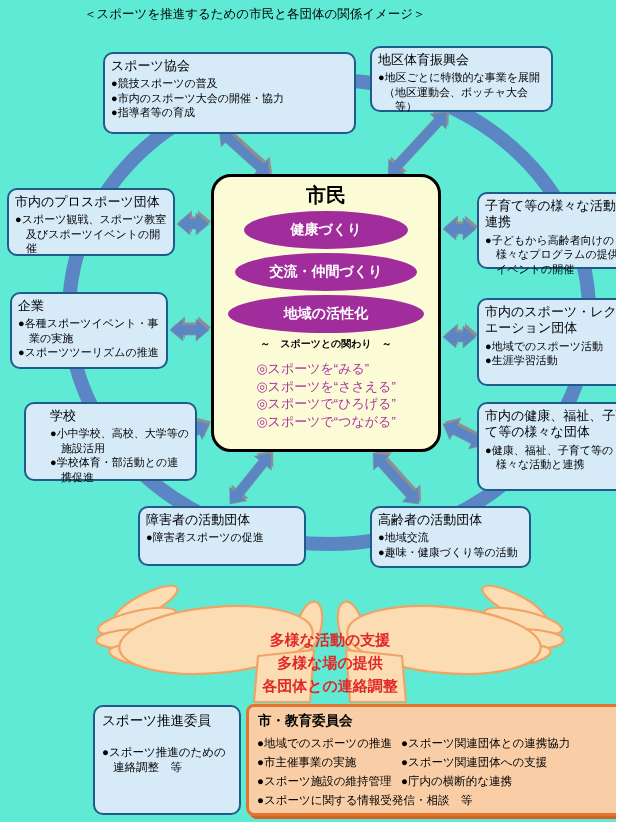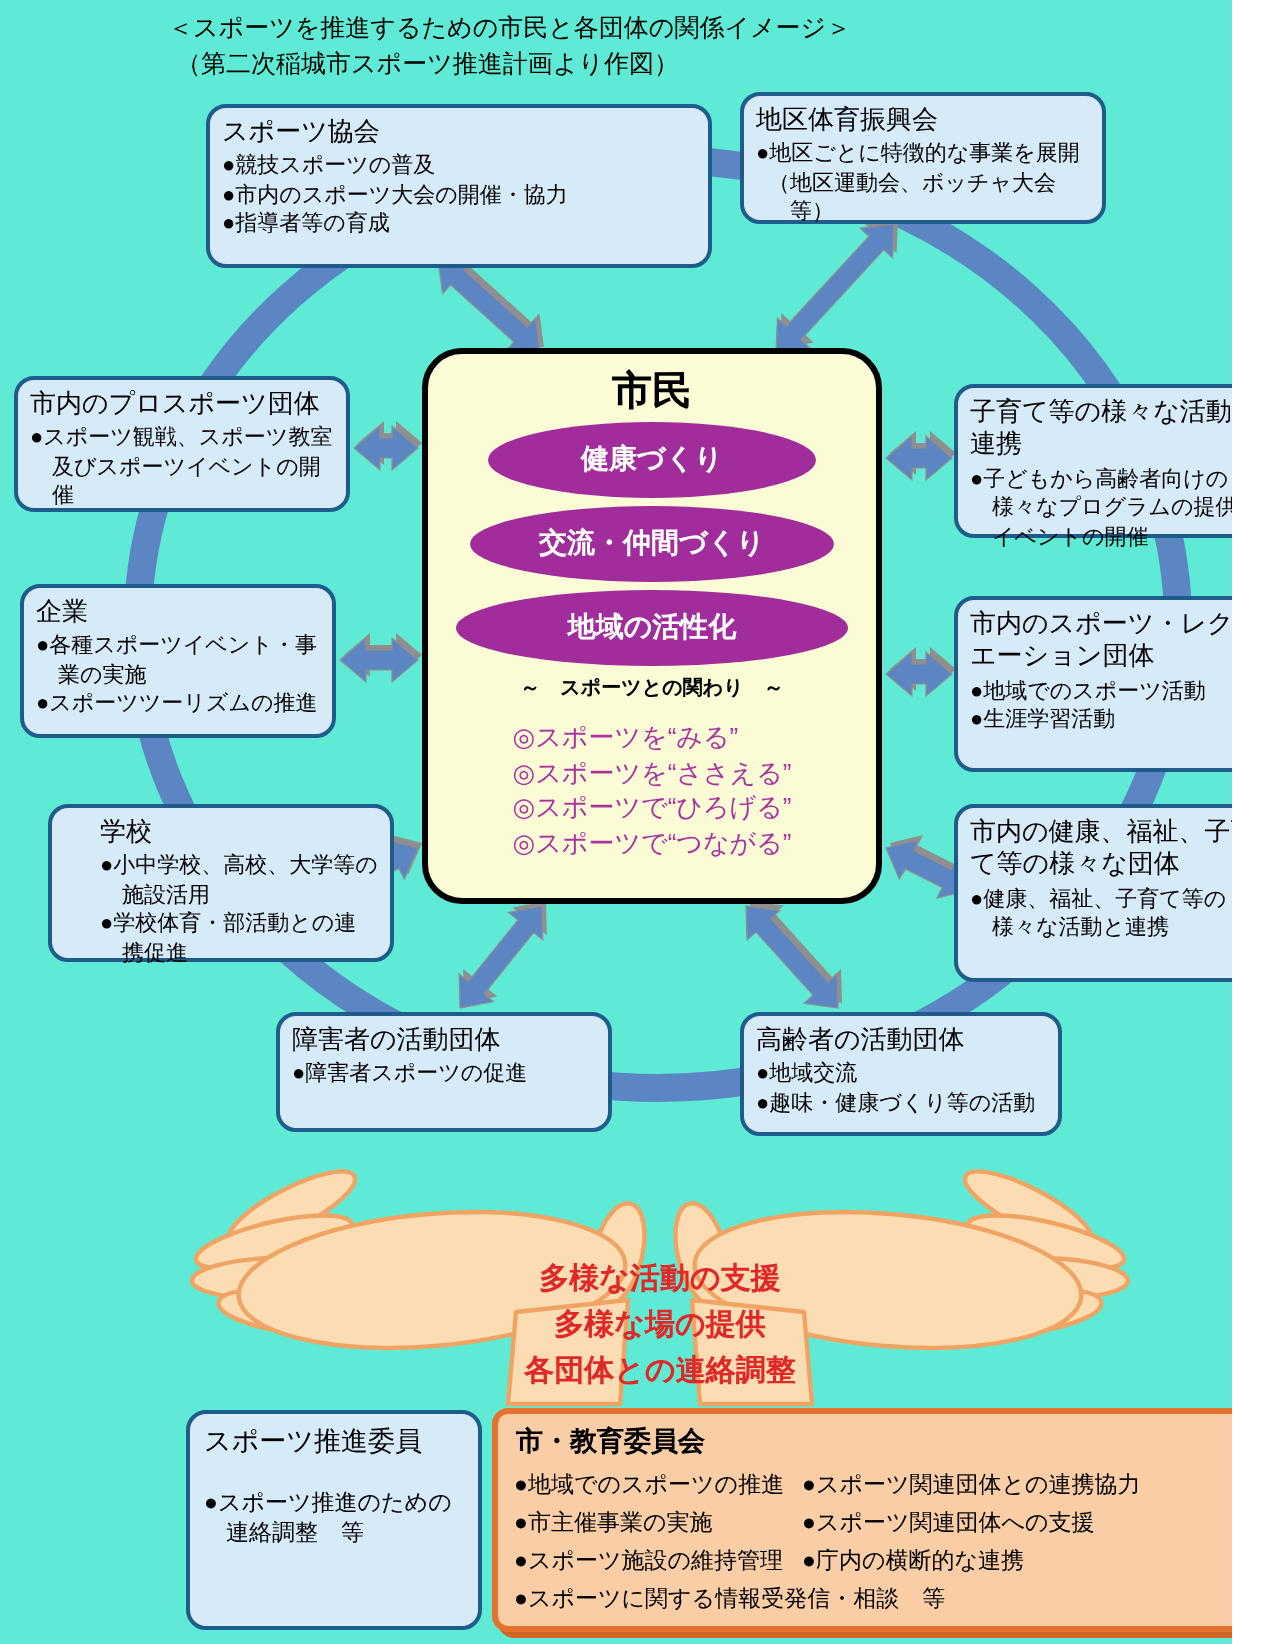--- a/index.html
+++ b/index.html
@@ -60,21 +60,20 @@
   .committee-col1{left:8px;width:380px;}
   .committee-col2{left:152px;width:235px;}
   .committee-item{font-size:11.5px;line-height:19px;white-space:nowrap;}
 </style>
 </head>
 <body>
 
 <div id="canvas">
 
   <div class="page-title">＜スポーツを推進するための市民と各団体の関係イメージ＞</div>
-  <div class="page-subtitle">（第二次稲城市スポーツ推進計画より作図）</div>
 
   <svg id="diagram-svg" width="644" height="822" viewBox="0 0 644 822">
     <ellipse class="ring" cx="329" cy="312" rx="260" ry="232"></ellipse>
     <g id="arrow-layer">
         <polygon points="270.0,176.0 267.7,159.1 263.7,163.6 232.0,135.0 236.0,130.5 219.0,130.0 221.3,146.9 225.3,142.4 257.0,171.0 253.0,175.5" fill="#8f8f8f" transform="translate(2,-2.5)"></polygon>
         <polygon points="270.0,176.0 267.7,159.1 263.7,163.6 232.0,135.0 236.0,130.5 219.0,130.0 221.3,146.9 225.3,142.4 257.0,171.0 253.0,175.5" fill="#5b86c3" stroke="#8f8f8f" stroke-width="0.6"></polygon>
         <polygon points="388.0,176.0 404.9,173.9 400.5,169.8 441.9,124.9 446.3,129.0 447.0,112.0 430.1,114.1 434.5,118.2 393.1,163.1 388.7,159.0" fill="#8f8f8f" transform="translate(2,-2.5)"></polygon>
         <polygon points="388.0,176.0 404.9,173.9 400.5,169.8 441.9,124.9 446.3,129.0 447.0,112.0 430.1,114.1 434.5,118.2 393.1,163.1 388.7,159.0" fill="#5b86c3" stroke="#8f8f8f" stroke-width="0.6"></polygon>
         <polygon points="209.0,224.0 196.0,213.0 196.0,219.0 190.0,219.0 190.0,213.0 177.0,224.0 190.0,235.0 190.0,229.0 196.0,229.0 196.0,235.0" fill="#8f8f8f" transform="translate(2,-2.5)"></polygon>
         <polygon points="209.0,224.0 196.0,213.0 196.0,219.0 190.0,219.0 190.0,213.0 177.0,224.0 190.0,235.0 190.0,229.0 196.0,229.0 196.0,235.0" fill="#5b86c3" stroke="#8f8f8f" stroke-width="0.6"></polygon>

